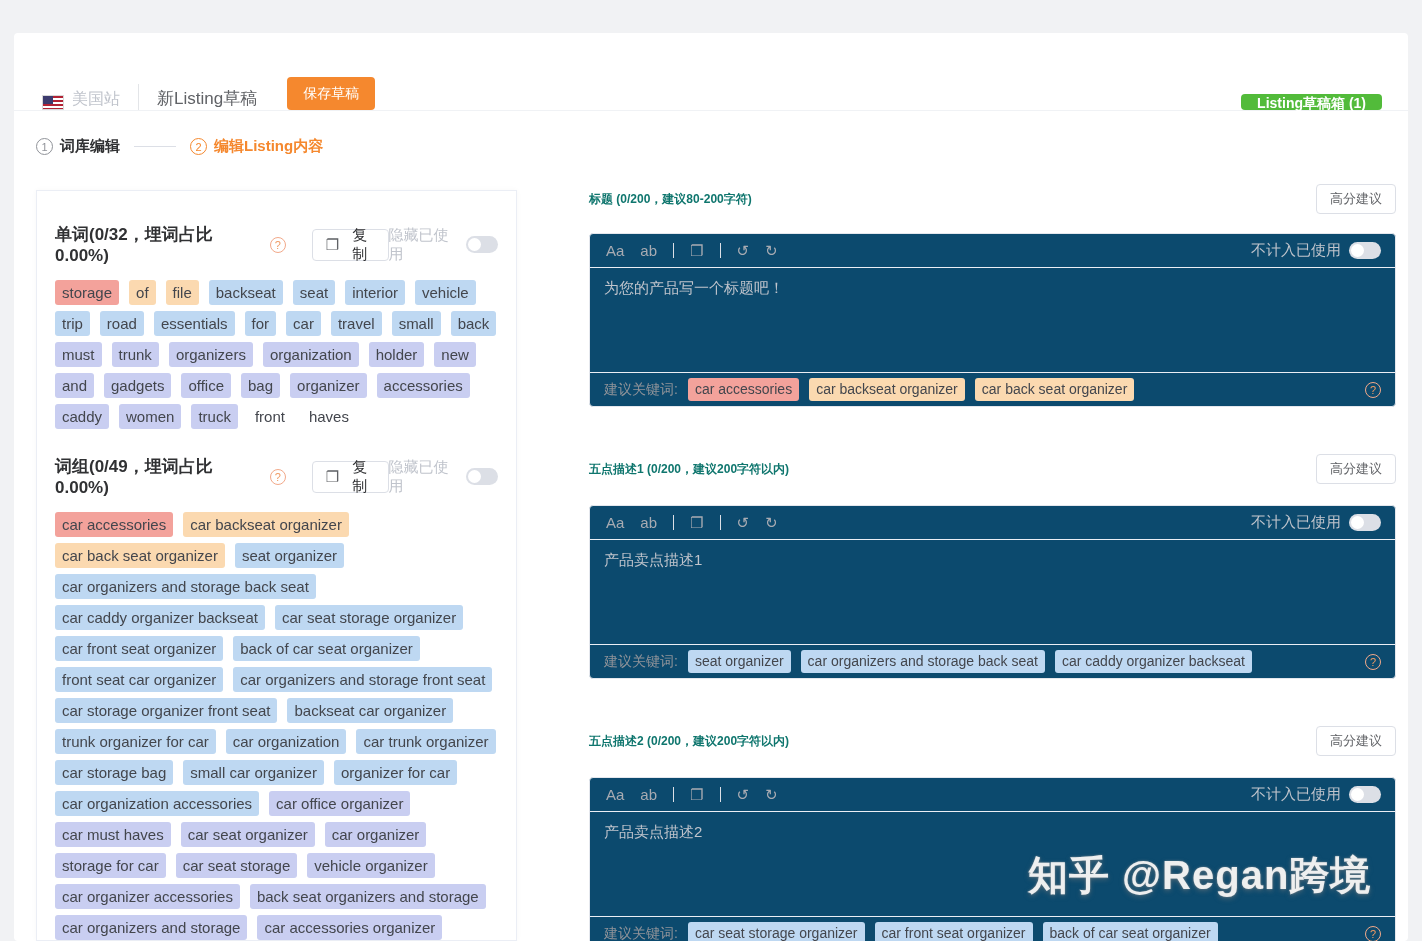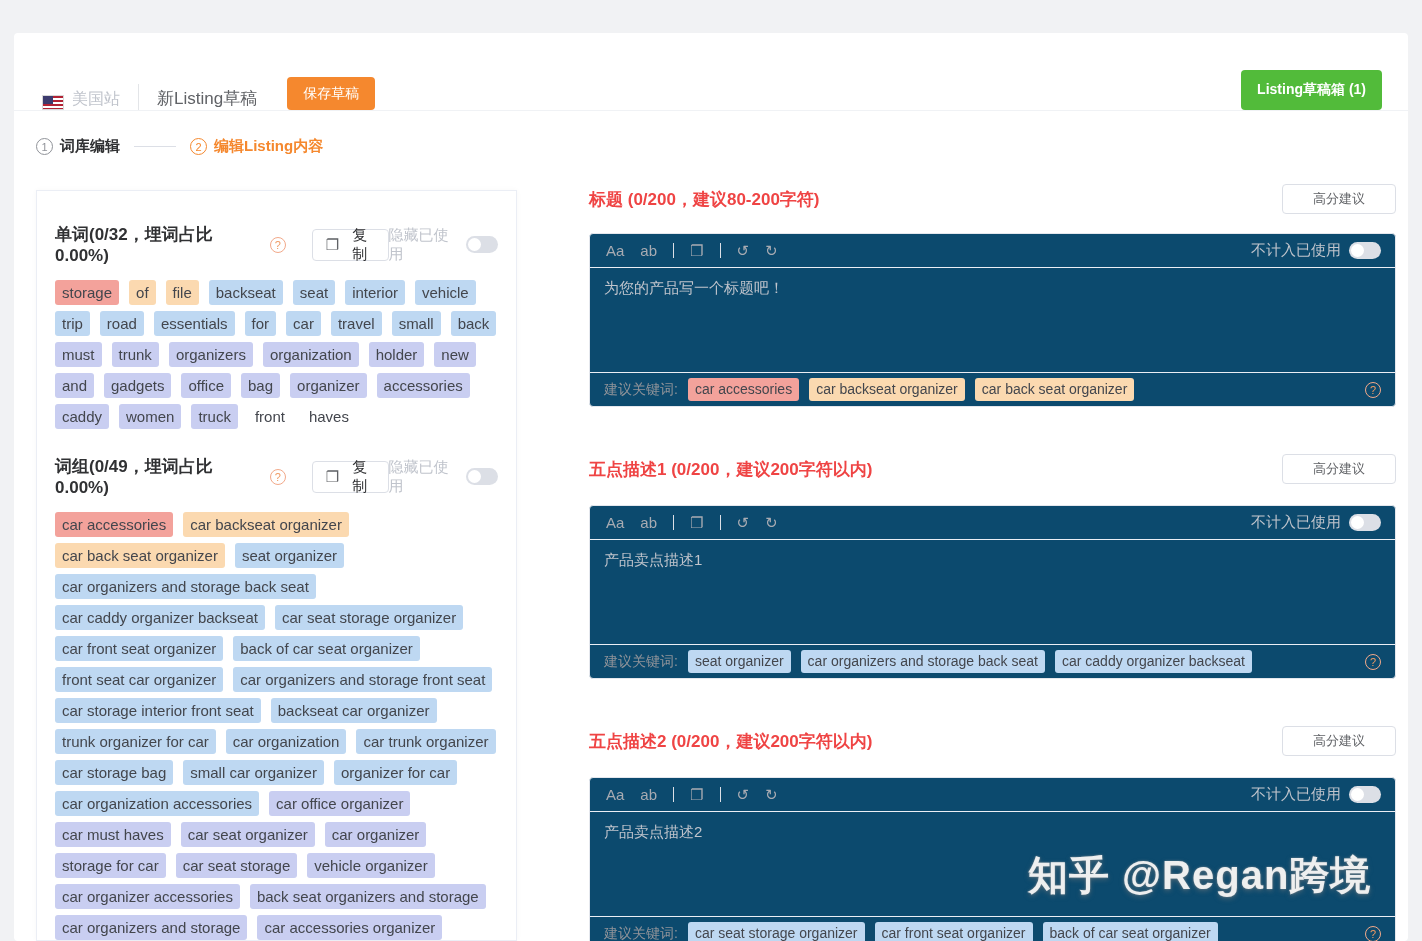--- a/index.html
+++ b/index.html
@@ -9,21 +9,21 @@
   .app { position:absolute; left:14px; top:33px; width:1394px; height:908px; background:#ffffff; border-radius:4px; overflow:hidden; }
 
   
   .topbar { display:flex; align-items:flex-end; height:78px; padding:0 26px 0 28px; border-bottom:1px solid #f0f2f5; }
   .flag { width:22px; height:15px; position:relative; background:repeating-linear-gradient(#b22234 0 2px,#ffffff 2px 4px); border:1px solid #d8d8d8; }
   .flag .canton { position:absolute; left:0; top:0; width:10px; height:8px; background:#3c3b6e; }
   .site-label { color:#c0c4cc; font-size:16px; margin-left:8px; }
   .top-divider { width:1px; height:26px; background:#e3e5e8; margin:0 18px; }
   .draft-title { color:#606266; font-size:17px; }
   .save-btn { margin-left:30px; background:#f5882e; color:#fff; font-size:14px; border:none; border-radius:4px; height:33px; padding:0 16px; cursor:pointer;margin-top:20px; }
-  .draftbox-btn { margin-left:auto; background:#52bb3a; color:#fff; font-size:14px; font-weight:bold; border:none; border-radius:4px; height:40px; padding:1px 16px; cursor:pointer; }
+  .draftbox-btn { margin-left:auto; background:#52bb3a; color:#fff; font-size:14px; font-weight:bold; border:none; border-radius:4px; height:16px; padding:1px 16px; cursor:pointer; }
 
   
   .steps { position:absolute; left:22px; top:104px; display:flex; align-items:center; }
   .step { display:flex; align-items:center; }
   .step-circle { width:17px; height:17px; border-radius:50%; border:1px solid #909399; color:#909399; font-size:11px; display:flex; align-items:center; justify-content:center; }
   .step-label { margin-left:7px; font-size:15px; font-weight:bold; color:#303133; }
   .step.active .step-circle { border-color:#f5882e; color:#f5882e; }
   .step.active .step-label { color:#f5882e; }
   .step-line { width:42px; height:1px; background:#dcdfe6; margin:0 14px; }
 
@@ -44,22 +44,22 @@
   .tag { display:inline-block; font-size:15px; line-height:1.4; padding:2px 7px; border-radius:3px; color:#43464d; white-space:nowrap; cursor:pointer; }
   .tag-red { background:#f3a29b; }
   .tag-orange { background:#fbd9b0; }
   .tag-blue { background:#bed8f2; }
   .tag-lavender { background:#c9cef1; }
   .tag-plain { background:transparent; }
 
   
   .right-col { position:absolute; left:575px; top:150px; width:807px; }
   .ed-head { display:flex; align-items:center; justify-content:space-between; height:32px; }
-  .ed-title { font-size:17px; font-weight:bold; color:#ef4444; }
-  .score-btn { height:30px; padding:0 30px; background:#fff; border:1px solid #dcdfe6; border-radius:4px; font-size:13px; color:#606266; cursor:pointer; }
+  .ed-title { font-size:12px; font-weight:bold; color:#0f766e; }
+  .score-btn { height:30px; padding:0 13px; background:#fff; border:1px solid #dcdfe6; border-radius:4px; font-size:13px; color:#606266; cursor:pointer; }
   .ed-card { margin-top:18px; border:1px solid #e4e7ed; border-radius:4px; background:#0c4a6e; }
   .ed-toolbar { height:34px; display:flex; align-items:center; padding:0 14px 0 16px; border-bottom:1px solid #ebeef5; }
   .tb-item { color:#a8abb2; font-size:15px; margin-right:16px; cursor:pointer; }
   .tb-div { width:1px; height:15px; background:#dcdfe6; margin-right:16px; }
   .exclude-used { margin-left:auto; display:flex; align-items:center; gap:8px; }
   .ed-body { height:104px; padding:11px 14px; cursor:text; }
   .placeholder { color:#c0c4cc; font-size:15px; }
   .kw-footer { border-top:1px solid #ebeef5; min-height:34px; display:flex; align-items:center; gap:10px; padding:4px 14px; }
   .kw-label { color:#909399; font-size:14px; flex:none; }
   .kw-footer .tag { font-size:14px; }
@@ -166,21 +166,21 @@
           <span class="tag tag-orange">car backseat organizer</span>
           <span class="tag tag-orange">car back seat organizer</span>
           <span class="tag tag-blue">seat organizer</span>
           <span class="tag tag-blue">car organizers and storage back seat</span>
           <span class="tag tag-blue">car caddy organizer backseat</span>
           <span class="tag tag-blue">car seat storage organizer</span>
           <span class="tag tag-blue">car front seat organizer</span>
           <span class="tag tag-blue">back of car seat organizer</span>
           <span class="tag tag-blue">front seat car organizer</span>
           <span class="tag tag-blue">car organizers and storage front seat</span>
-          <span class="tag tag-blue">car storage interior front seat</span>
+          <span class="tag tag-blue">car storage organizer front seat</span>
           <span class="tag tag-blue">backseat car organizer</span>
           <span class="tag tag-blue">trunk organizer for car</span>
           <span class="tag tag-blue">car organization</span>
           <span class="tag tag-blue">car trunk organizer</span>
           <span class="tag tag-blue">car storage bag</span>
           <span class="tag tag-blue">small car organizer</span>
           <span class="tag tag-blue">organizer for car</span>
           <span class="tag tag-blue">car organization accessories</span>
           <span class="tag tag-lavender">car office organizer</span>
           <span class="tag tag-lavender">car must haves</span>

